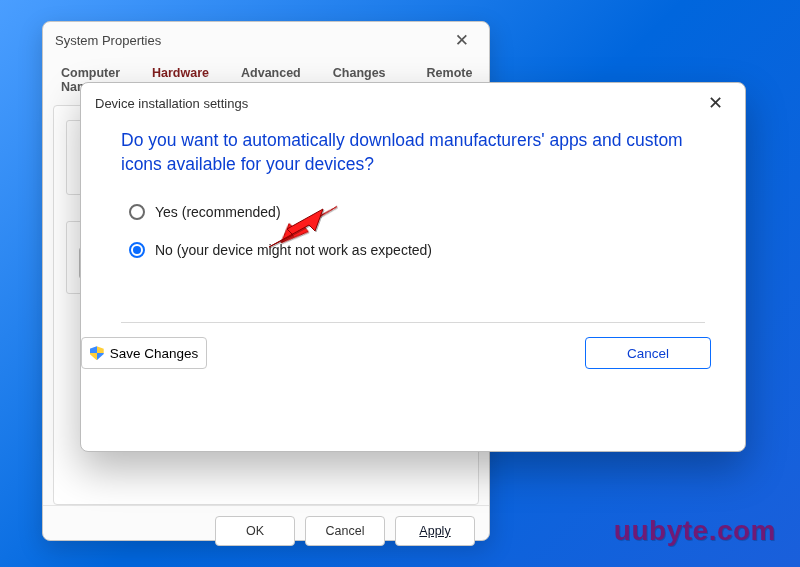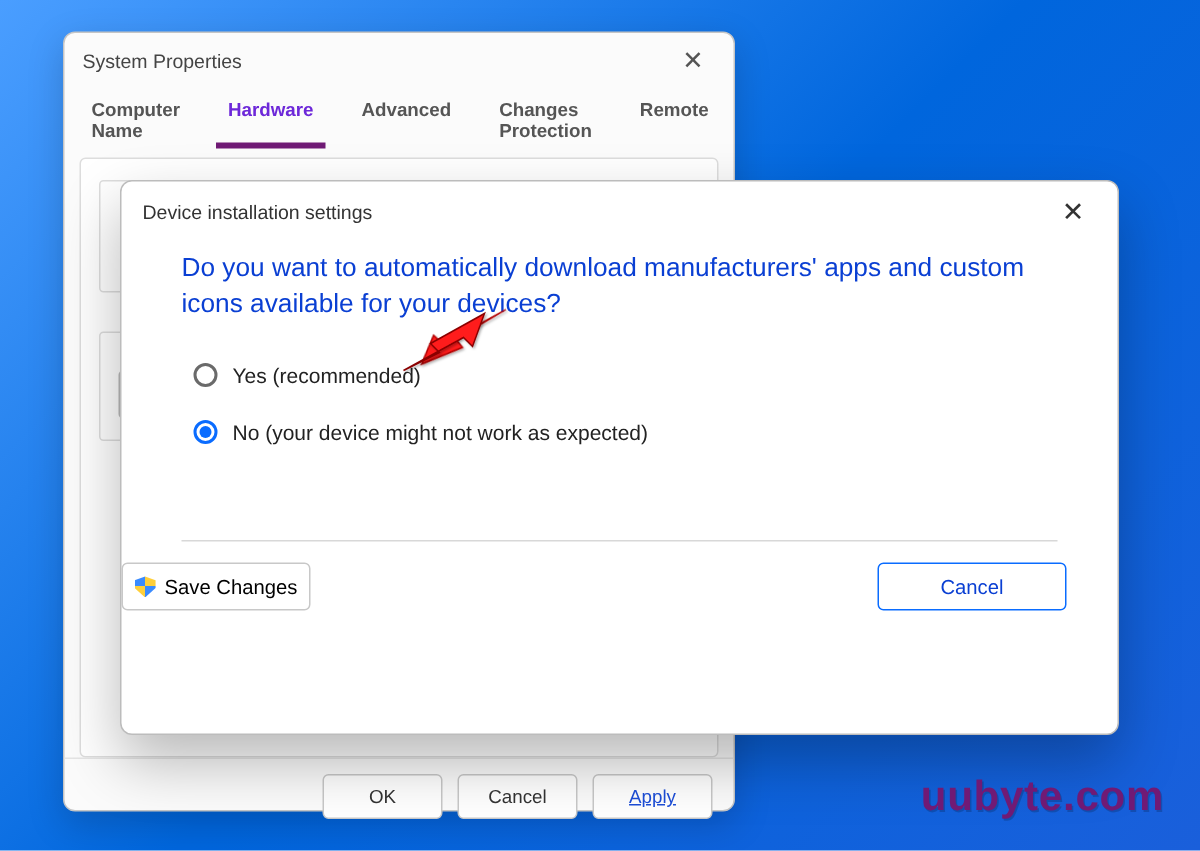--- a/index.html
+++ b/index.html
@@ -25,52 +25,51 @@
       border: 1px solid #c5c5c5;
       border-radius: 8px;
       box-shadow: 0 8px 24px rgba(0,0,0,.18);
     }
     .sysprops .titlebar { height: 36px; display:flex; align-items:center; padding: 0 12px; color:#444; }
     .sysprops .titlebar .spacer{ flex:1; }
     .sysprops .close-x { font-size:17px; color:#555; padding:4px 8px; cursor:pointer; }
 
     .sysprops .tabs { display:flex; gap:16px; padding: 4px 24px 0 10px; font-size:12.5px; color:#555;font-weight:bold; }
     .sysprops .tab { padding:4px 8px; border-bottom:1px solid transparent; }
-    .sysprops .tab.selected { color:#6d28d9; border-bottom:4px solid #701a75; }
+    .sysprops .tab.selected { color:#7f1d1d; border-bottom:1px solid #701a75; }
     .sysprops .tab:not(.selected){ text-decoration: underline; text-decoration-color: transparent; }
 
     .sysprops .tabpage {
       margin: 6px 10px 0 10px;
       border:1px solid #ddd;
       border-radius:4px;
       background:#fff;
       height: 400px;
       padding: 14px 12px;
     }
     .group { border:1px solid #ddd; border-radius:3px; padding:10px 12px 14px 12px; margin-bottom:26px; position:relative; }
     .group .row { display:flex; align-items:center; gap:10px; }
     .device-icon { width:38px; height:34px; }
     .check-icon { width:32px; height:32px; display:flex; align-items:center; justify-content:center; border:1px solid #bbb; border-radius:3px; color:#1976d2; font-size:18px; background:#fff; }
 
     .sysprops .buttons { display:flex; gap:10px; justify-content:flex-end; padding: 10px 14px; border-top:1px solid #e4e4e4;}
     .win-btn { min-width:80px; height:30px; background:#fff; border:1px solid #c8c8c8; border-radius:4px; font-size:12.5px; color:#333; cursor:pointer;}
-    .win-btn.disabled{ color:#1d4ed8; cursor:default;text-decoration:underline; }
+    .win-btn.disabled{ color:#0f172a; cursor:default;text-decoration:underline; }
 
     
     .disdlg {
       position: absolute;
       left: 80px;
       top: 82px;
       width: 666px;
       height: 370px;
       background:#fff;
       border:1px solid #bcbcbc;
       border-radius:8px;
       box-shadow: 0 18px 40px rgba(0,0,0,.28);
-      margin-top: 38px;
     }
     .disdlg .titlebar { height:40px; display:flex; align-items:center; padding: 0 14px; color:#333; font-size:13px;}
     .disdlg .titlebar .spacer{flex:1;}
     .disdlg .close-x{ font-size:18px; color:#333; padding:6px 8px; cursor:pointer;}
     .disdlg .content { padding: 6px 40px 0 40px; }
     .question { color:#0a3fd3; font-size:17.5px; line-height:1.35; margin-bottom:28px; }
     .radios { margin-left: 8px; }
     .radio-row { display:flex; align-items:center; gap:10px; margin-bottom:22px; font-size:14px; color:#222; }
     .radio { width:16px; height:16px; border:2px solid #6a6a6a; border-radius:50%; display:inline-block; position:relative;}
     .radio.selected { border-color:#0a6cff; }

